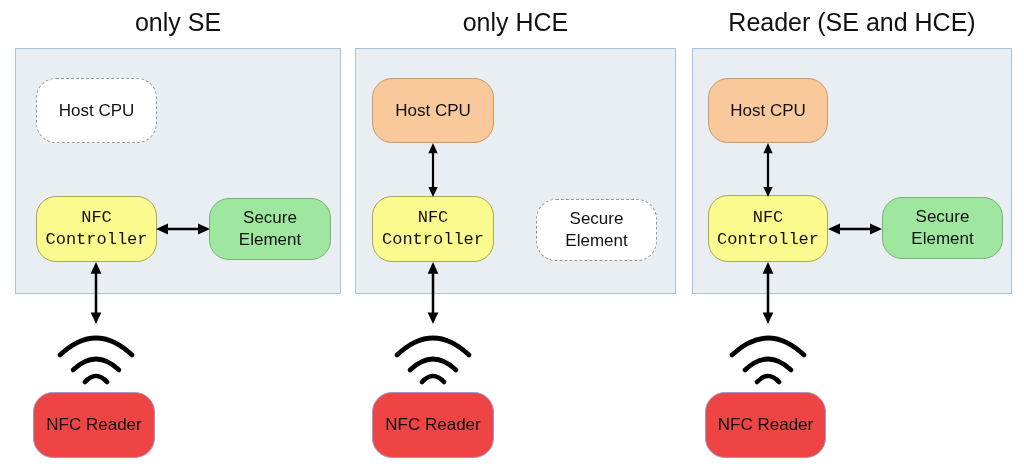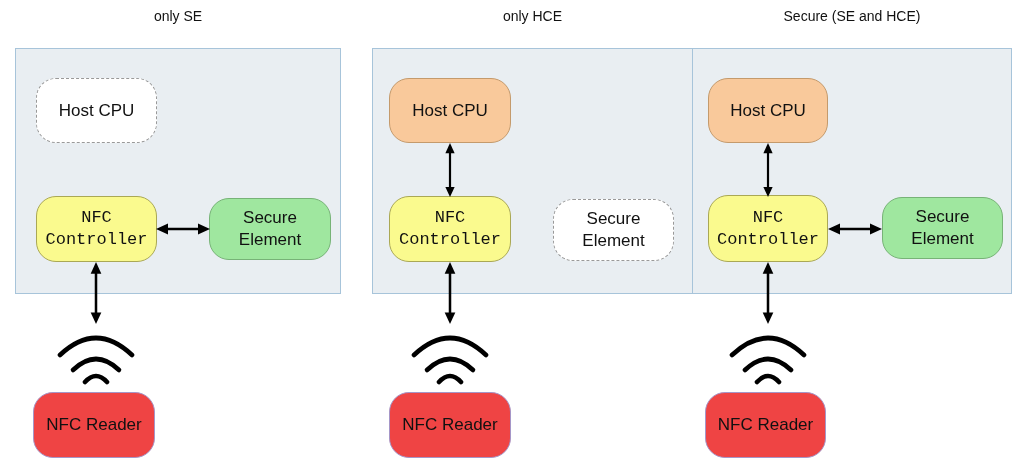--- a/index.html
+++ b/index.html
@@ -10,21 +10,21 @@
     background: #ffffff;
     font-family: "Liberation Sans", "DejaVu Sans", sans-serif;
     color: #111111;
     overflow: hidden;
   }
   .panel { position: absolute; top: 0; height: 467px; }
   .panel-title {
     position: absolute;
     top: 8px; left: 0; right: 0;
     text-align: center;
-    font-size: 14px;
+    font-size: 25px;
     color: #111111;
     white-space: nowrap;
   }
   .device-container {
     position: absolute;
     top: 48px; left: 0; right: 0;
     height: 246px;
     background: #e9eef2;
     border: 1px solid #a7c4da;
     box-sizing: border-box;
@@ -87,40 +87,40 @@
       </svg>
     <svg class="arrow" style="left:72px; top:262px; width:18px; height:62px;">
         <use href="#sym-varrow"></use>
       </svg>
     <svg class="arcs" style="left:39px; top:327px; width:84px; height:58px;">
         <use href="#sym-arcs"></use>
       </svg>
     <div class="box purple" style="left:18px; top:392px; width:122px; height:66px;">NFC Reader</div>
   </section>
 
-  <section class="panel" style="left:372px; width:321px;">
+  <section class="panel" style="left:355px; width:321px;">
     <div class="panel-title">only HCE</div>
     <div class="device-container"></div>
     <div class="box orange" style="left:17px; top:78px; width:122px; height:65px;">Host CPU</div>
     <svg class="arrow" style="left:69px; top:143px; width:18px; height:54px;">
         <use href="#sym-varrow" preserveAspectRatio="none"></use>
       </svg>
     <div class="box yellow" style="left:17px; top:196px; width:122px; height:66px;">NFC Controller</div>
     <div class="box dashed" style="left:181px; top:199px; width:121px; height:62px;">Secure Element</div>
     <svg class="arrow" style="left:69px; top:262px; width:18px; height:62px;">
         <use href="#sym-varrow"></use>
       </svg>
     <svg class="arcs" style="left:36px; top:327px; width:84px; height:58px;">
         <use href="#sym-arcs"></use>
       </svg>
     <div class="box purple" style="left:17px; top:392px; width:122px; height:66px;">NFC Reader</div>
   </section>
 
   <section class="panel" style="left:692px; width:320px;">
-    <div class="panel-title">Secure (SE and HCE)</div>
+    <div class="panel-title">Reader (SE and HCE)</div>
     <div class="device-container"></div>
     <div class="box orange" style="left:16px; top:78px; width:120px; height:65px;">Host CPU</div>
     <svg class="arrow" style="left:67px; top:143px; width:18px; height:54px;">
         <use href="#sym-varrow" preserveAspectRatio="none"></use>
       </svg>
     <div class="box yellow" style="left:16px; top:195px; width:120px; height:67px;">NFC Controller</div>
     <svg class="arrow" style="left:136px; top:220px; width:54px; height:18px;">
         <use href="#sym-harrow"></use>
       </svg>
     <div class="box green" style="left:190px; top:197px; width:121px; height:62px;">Secure Element</div>

